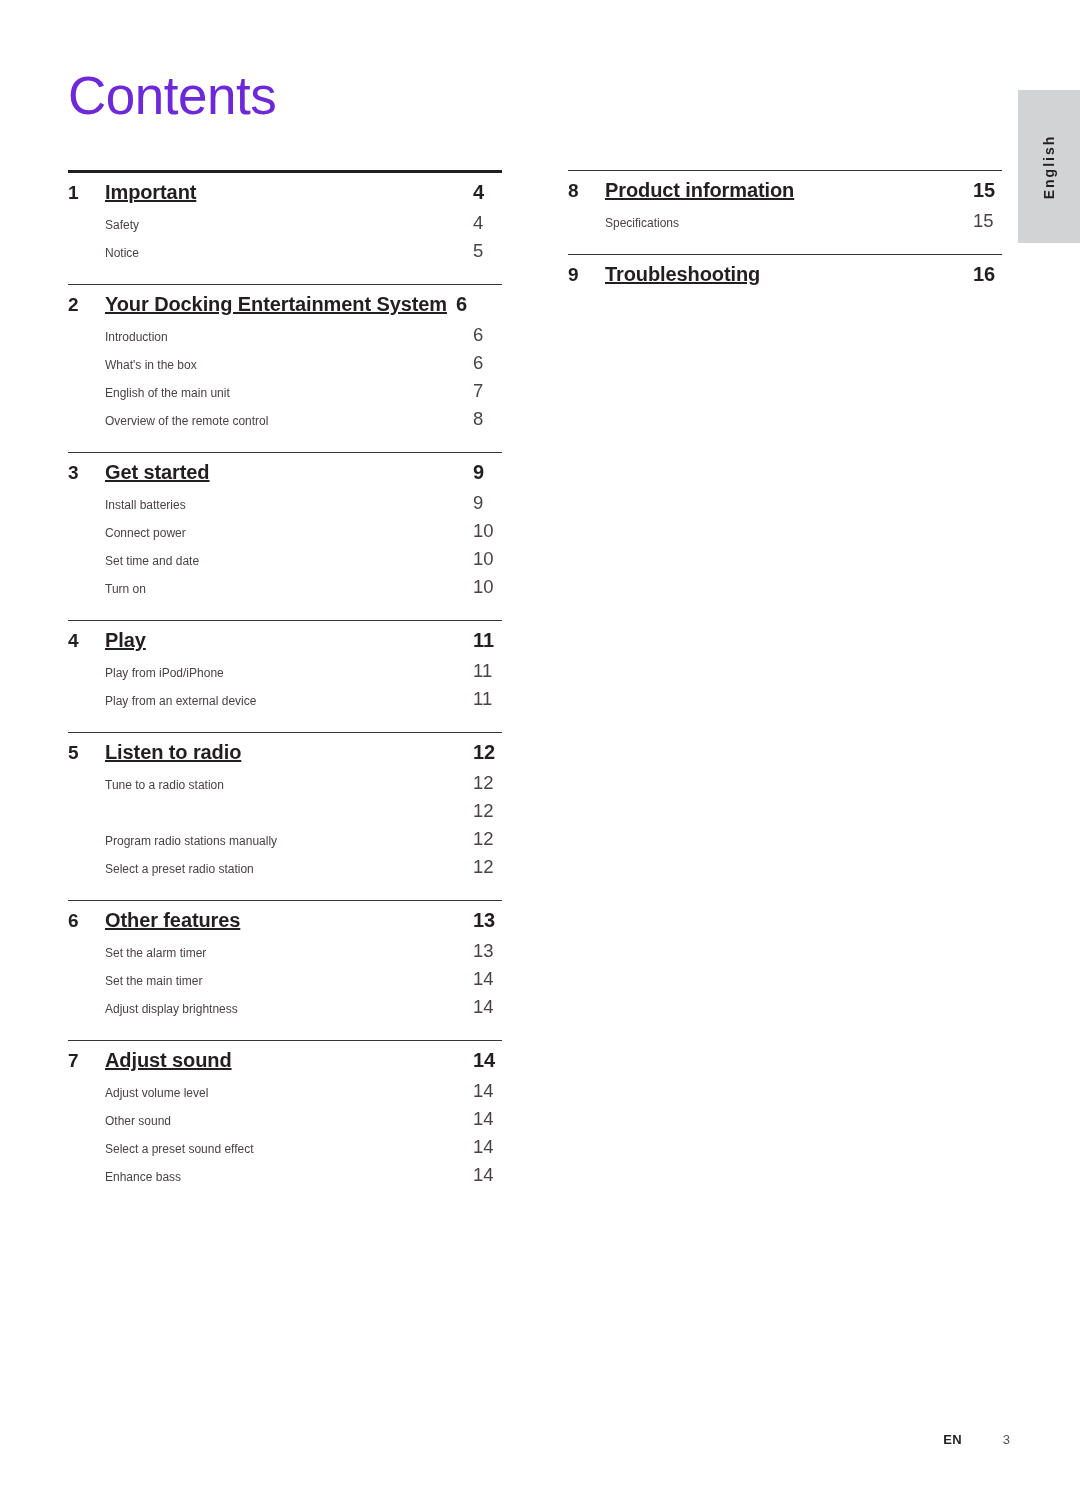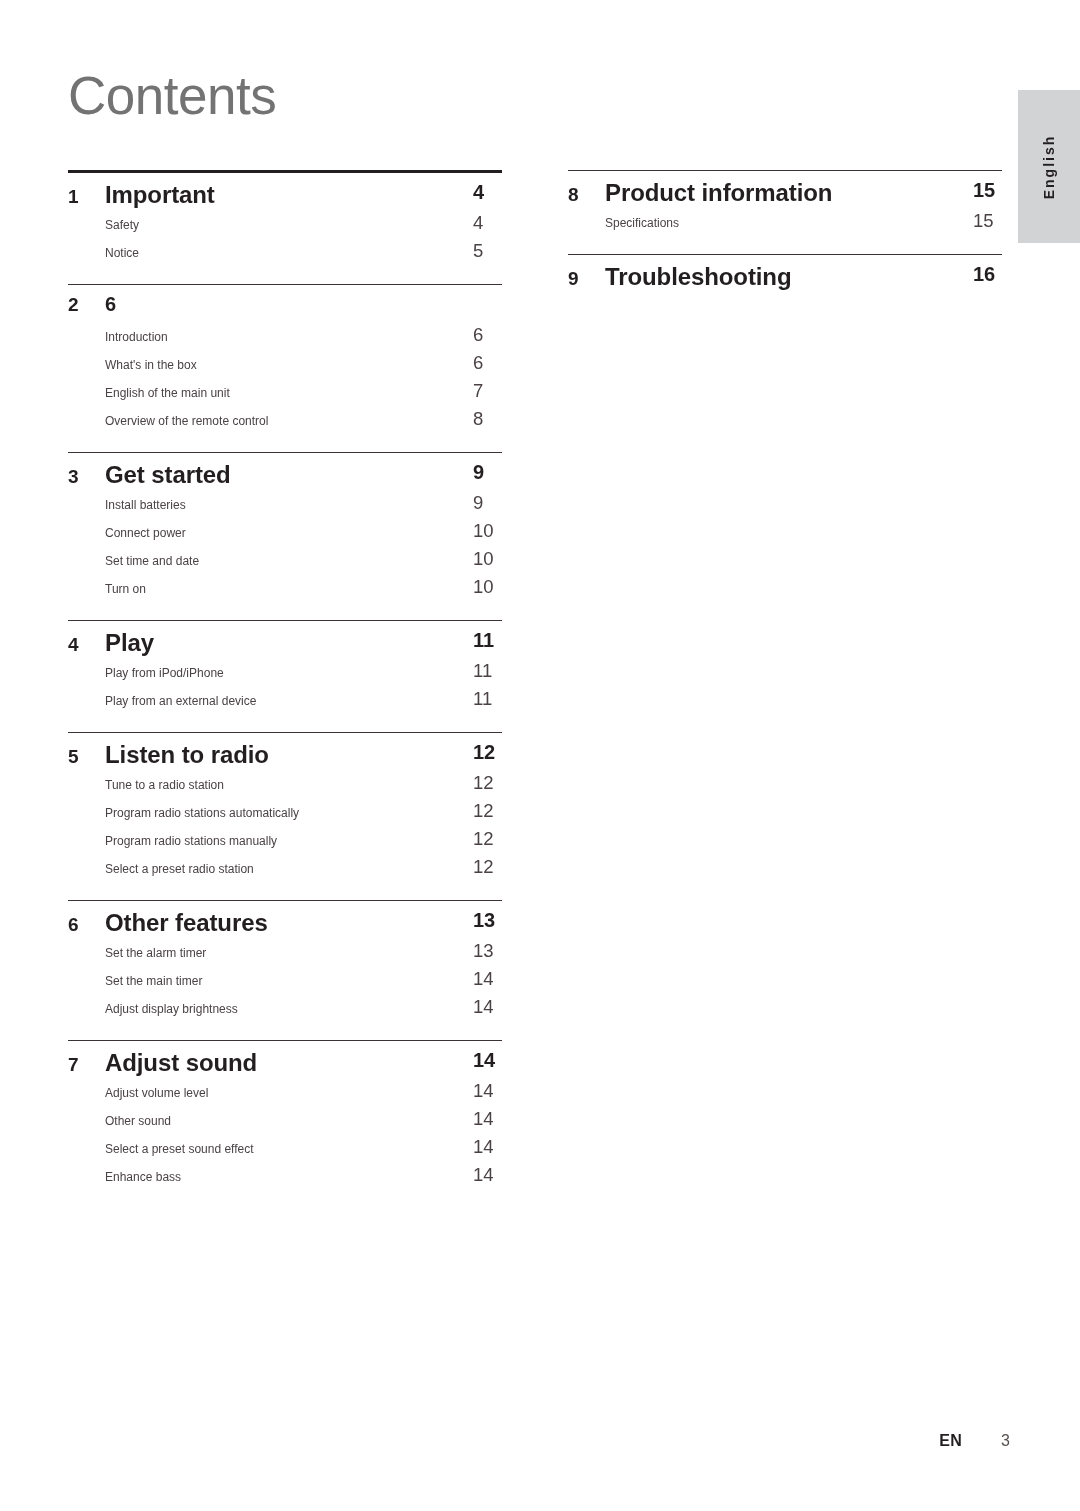--- a/index.html
+++ b/index.html
@@ -42,21 +42,21 @@
     font-weight: bold;
   }
 
   
   #page-title {
     position: absolute;
     left: 68px;
     top: 68px;
     font-size: 53px;
     font-weight: normal;
-    color: #737373;
+    color: #6d28d9;
     letter-spacing: -0.5px;
     margin: 0;
     line-height: 1.05;
   }
 
   
   .col {
     position: absolute;
     top: 170px;
   }
@@ -101,22 +101,23 @@
   }
   .num.blank { visibility: hidden; }
 
   .label {
     font-size: 19px;
     color: #231f20;
     padding-right: 9px;
   }
   .toc-row.head .label {
     font-weight: bold;
-    font-size: 24px;
+    font-size: 20px;
     letter-spacing: -0.1px;
+    text-decoration: underline;
   }
   .toc-row.sub .label {
     font-weight: normal;
     font-size: 12px;
     color: #4a4246;
   }
 
   .page-no {
     position: absolute;
     left: 405px;
@@ -138,21 +139,21 @@
     margin-left: 0;
   }
 
   
   #footer {
     position: absolute;
     left: 0;
     top: 1432px;
     width: 1010px;
     text-align: right;
-    font-size: 16px;
+    font-size: 13px;
   }
   #footer .en {
     color: #231f20;
     font-weight: bold;
     letter-spacing: 0.3px;
   }
   #footer .pg {
     color: #58504f;
     display: inline-block;
     width: 48px;
@@ -189,20 +190,21 @@
             <span class="label">Notice</span>
             <span class="page-no">5</span>
           </div>
         </div>
       </div>
       <div class="toc-block">
         <div class="rule"></div>
         <div class="block-body">
           <div class="toc-row head inline-no">
             <span class="num">2</span>
+            <span class="label">Your Docking Entertainment System</span>
             <span class="page-no">6</span>
           </div>
           <div class="toc-row sub">
             <span class="num blank">0</span>
             <span class="label">Introduction</span>
             <span class="page-no">6</span>
           </div>
           <div class="toc-row sub">
             <span class="num blank">0</span>
             <span class="label">What's in the box</span>
@@ -278,21 +280,20 @@
             <span class="label">Listen to radio</span>
             <span class="page-no">12</span>
           </div>
           <div class="toc-row sub">
             <span class="num blank">0</span>
             <span class="label">Tune to a radio station</span>
             <span class="page-no">12</span>
           </div>
           <div class="toc-row sub">
             <span class="num blank">0</span>
-            <span class="label">Program radio stations automatically</span>
             <span class="page-no">12</span>
           </div>
           <div class="toc-row sub">
             <span class="num blank">0</span>
             <span class="label">Program radio stations manually</span>
             <span class="page-no">12</span>
           </div>
           <div class="toc-row sub">
             <span class="num blank">0</span>
             <span class="label">Select a preset radio station</span>

